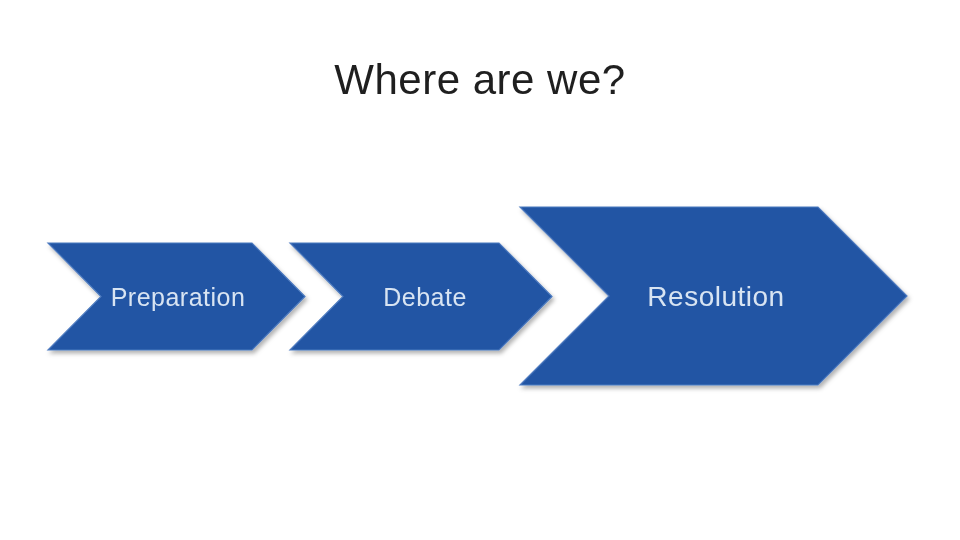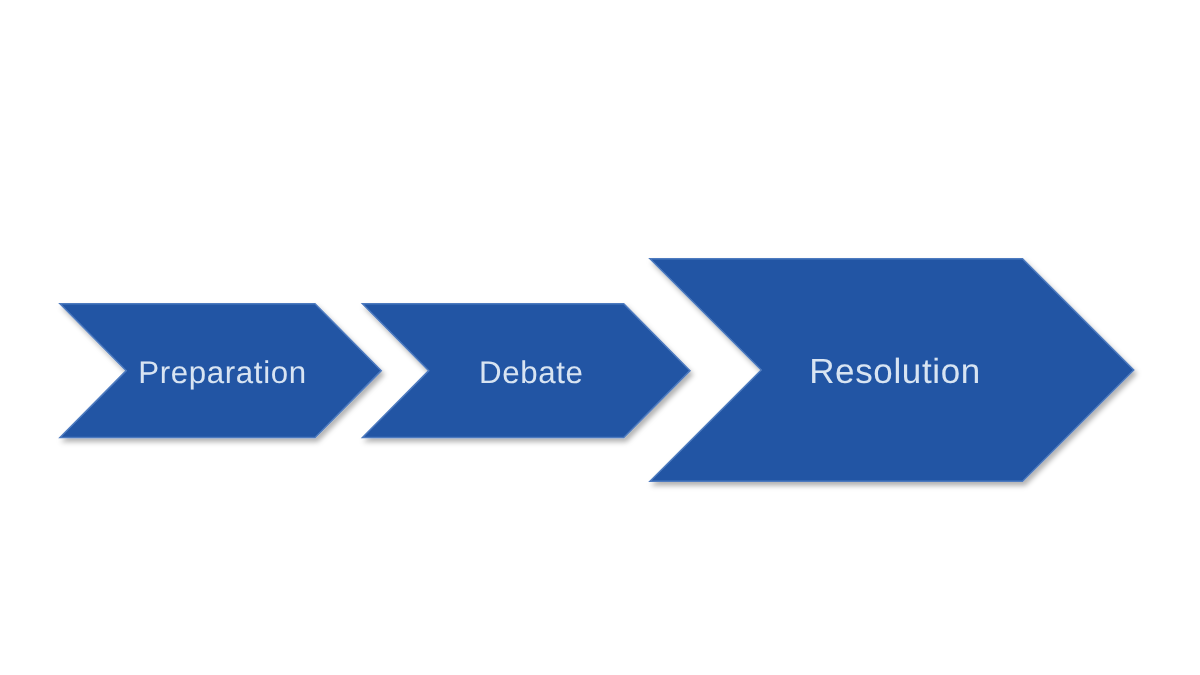--- a/index.html
+++ b/index.html
@@ -47,20 +47,21 @@
     text-anchor: middle;
   }
   .chevron-label.small { font-size: 25px; }
   .chevron-label.large { font-size: 28px; }
 </style>
 </head>
 <body>
 
 <div class="slide">
 
+  <div class="slide-title">Where are we?</div>
 
   <svg class="chevron-svg" viewBox="0 0 960 540" xmlns="http://www.w3.org/2000/svg">
 
     <defs>
       <filter id="shape-shadow" x="-10%" y="-10%" width="125%" height="130%">
         <feDropShadow dx="2" dy="3" stdDeviation="2" flood-color="#000000" flood-opacity="0.3"></feDropShadow>
       </filter>
     </defs>
 
     <g filter="url(#shape-shadow)">

